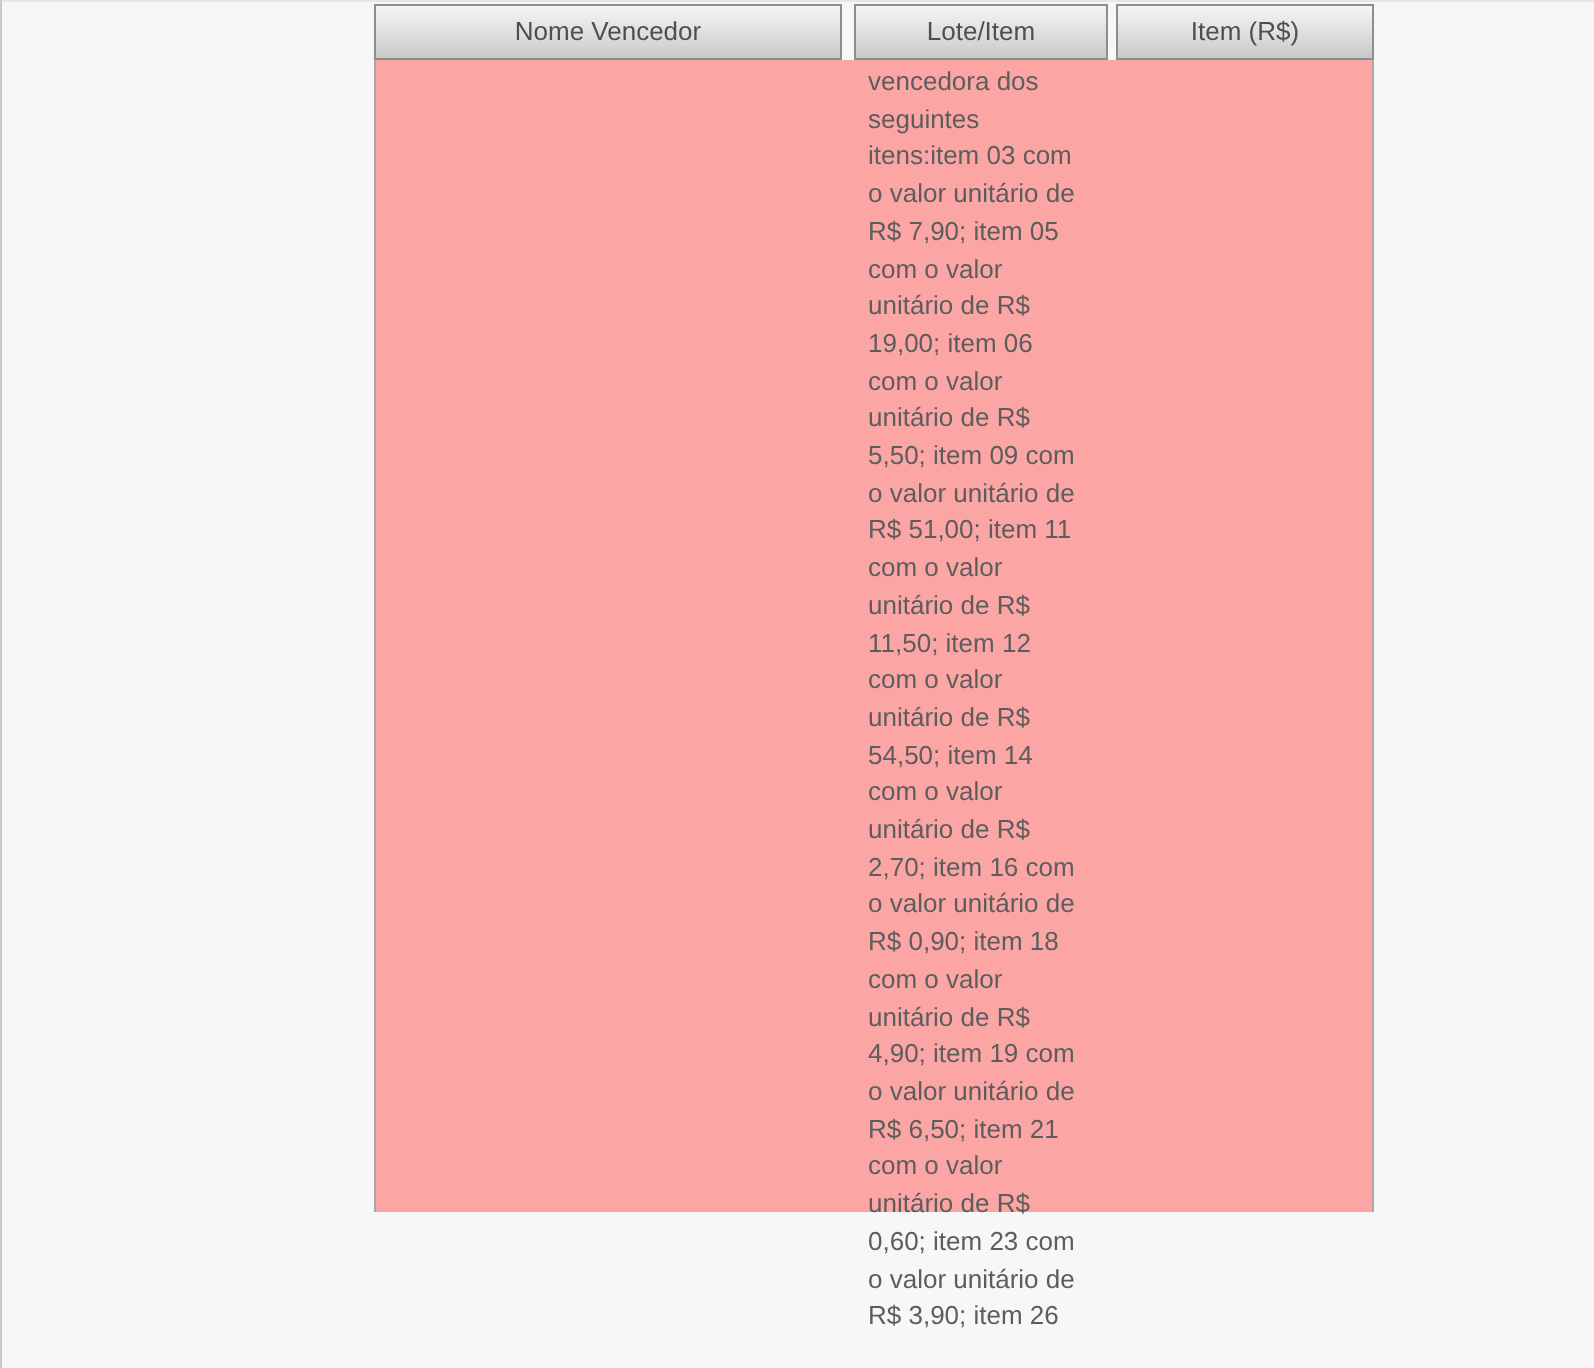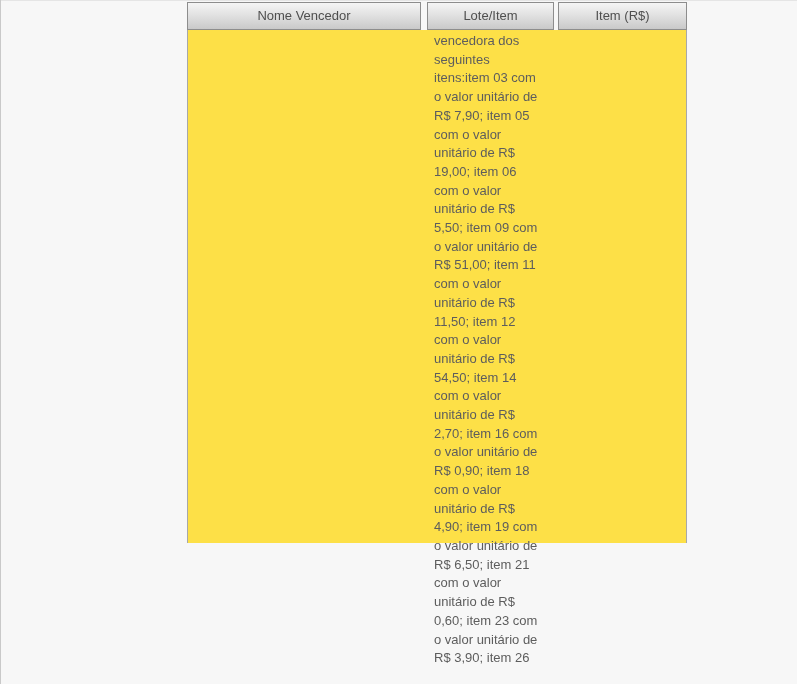--- a/index.html
+++ b/index.html
@@ -51,23 +51,23 @@
     text-align: center;
     cursor: default;
     user-select: none;
   }
   .hc-1 { left: 0;     width: 234px; }
   .hc-2 { left: 240px; width: 127px; }
   .hc-3 { left: 371px; width: 129px; }
   .table-body {
     position: absolute;
     left: 0; top: 28px;
-    width: 500px; height: 513px;
+    width: 500px; height: 576px;
     box-sizing: border-box;
-    background: #fde047;
+    background: #fca5a5;
     border-left: 1px solid #a8a8a8;
     border-right: 1px solid #a8a8a8;
   }
   .cell {
     position: absolute;
     top: 0;
     height: 100%;
   }
   .cell-nome  { left: 1px;   width: 239px; }
   .cell-lote  { left: 240px; width: 131px; }

